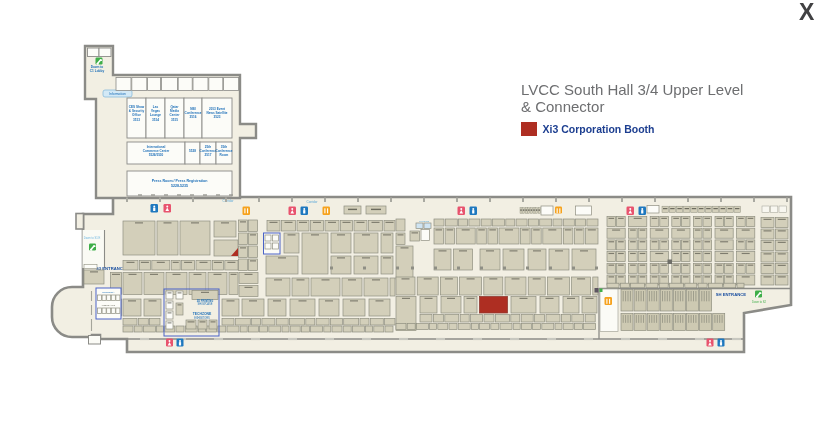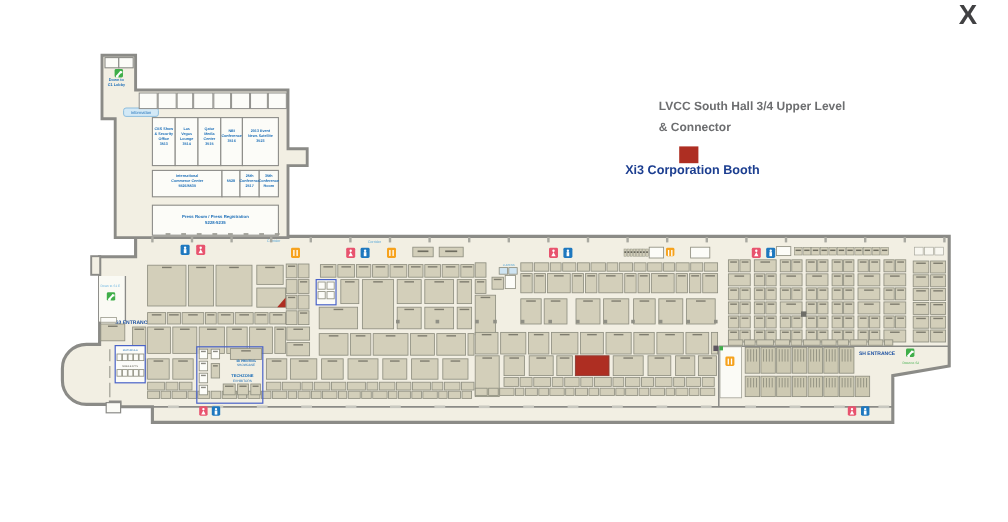--- a/index.html
+++ b/index.html
@@ -1,19 +1,19 @@
 <!DOCTYPE html>
 <html><head>
 <meta charset="utf-8">
 <style>
 html,body{margin:0;padding:0;background:#ffffff;width:840px;height:435px;overflow:hidden;}
 *{font-family:"Liberation Sans",sans-serif;}
 .wrap{position:relative;width:840px;height:435px;}
-.title{position:absolute;left:521px;top:82px;font-size:10px;font-weight:bold;color:#6d6e70;line-height:16.5px;margin-left:28px;}
-.legend{position:absolute;left:521px;top:121.5px;display:flex;align-items:center;flex-direction:column;}
+.title{position:absolute;left:521px;top:82px;font-size:15px;font-weight:normal;color:#6d6e70;line-height:16.5px;}
+.legend{position:absolute;left:521px;top:121.5px;display:flex;align-items:center;}
 .legend .sq{width:15.5px;height:14px;background:#ae2e22;margin-right:6px;}
 .legend .tx{font-size:10.5px;font-weight:bold;color:#1c3e90;}
 .close{position:absolute;left:799px;top:-1px;font-size:23px;font-weight:bold;color:#414143;}
 </style>
 </head>
 <body>
 <div class="wrap">
 
 <div class="close">X</div>
 

